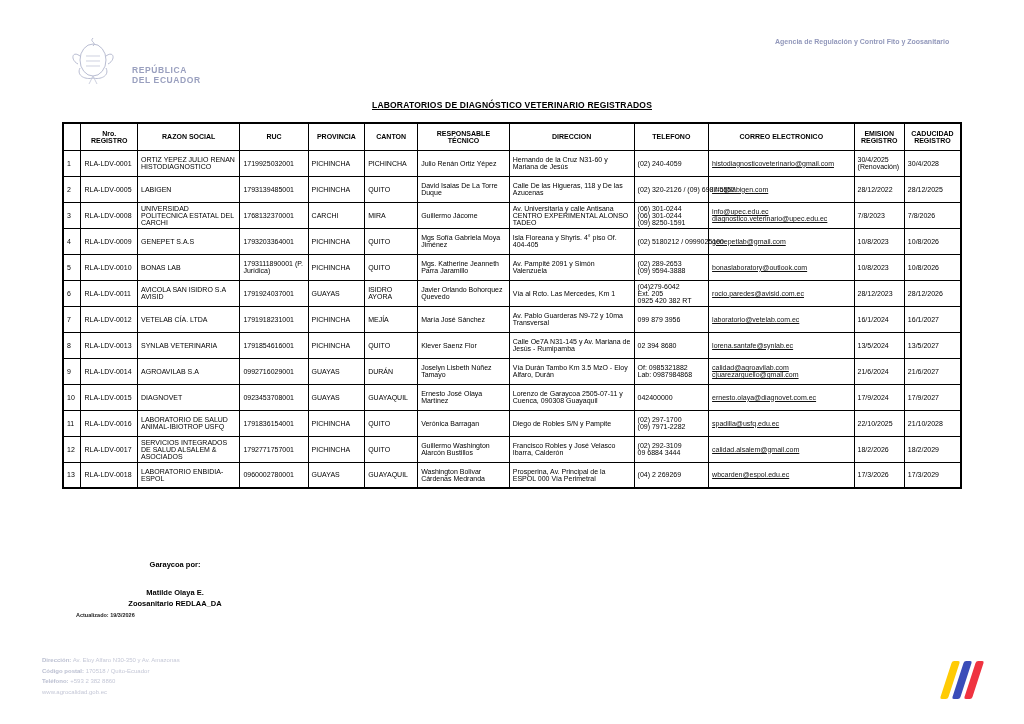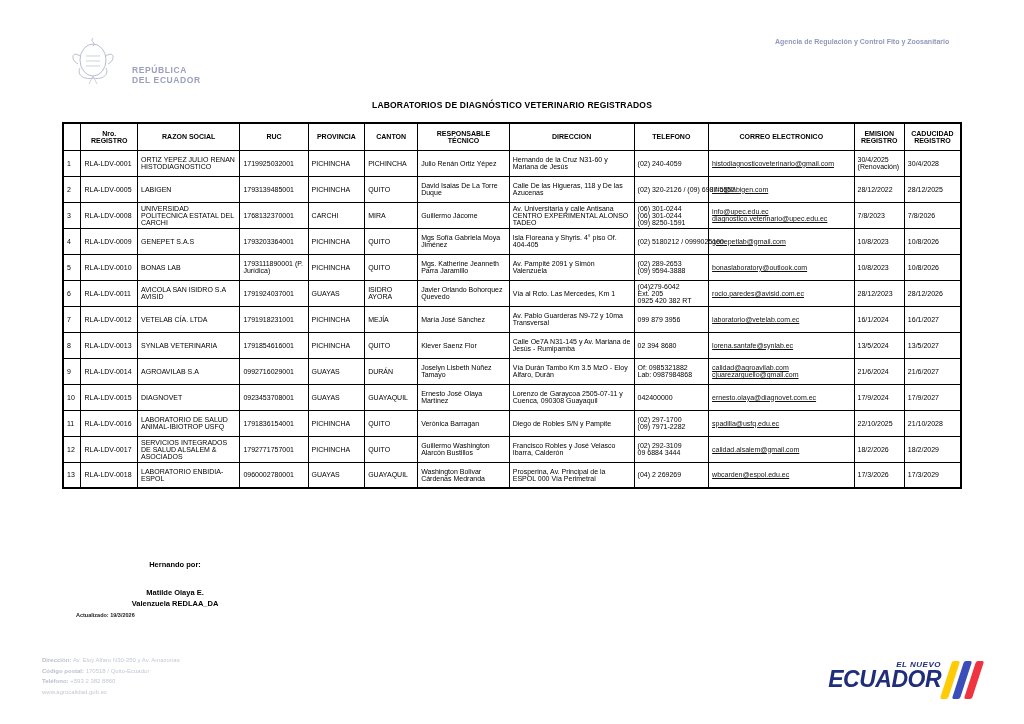--- a/index.html
+++ b/index.html
@@ -9,21 +9,21 @@
   
   .brand-block { position: absolute; left: 66px; top: 34px; display: flex; align-items: flex-end; gap: 8px; }
   .crest svg { display: block; }
   .brand-text { color: #9aa0bf; font-size: 8.5px; font-weight: bold; letter-spacing: 0.6px; line-height: 1.25; text-transform: uppercase; }
 
   .agency-line { position: absolute; left: 775px; top: 38px; width: 230px;
                  color: #9298bb; font-size: 7px; font-weight: bold; text-align: left; }
 
   
   .doc-title { position: absolute; left: 0; top: 100px; width: 1024px; text-align: center;
-               font-size: 8.5px; font-weight: bold; letter-spacing: 0.2px; }
+               font-size: 8.5px; font-weight: bold; letter-spacing: 0.2px; text-decoration: underline; }
 
   
   .table-wrap { position: absolute; left: 62px; top: 122px; width: 900px; }
   table.labs { width: 100%; border-collapse: collapse; border: 2px solid #000; table-layout: fixed; }
   table.labs th, table.labs td { border: 1px solid #000; font-size: 7px; padding: 2px 3px; vertical-align: middle; word-wrap: break-word; }
   table.labs th { font-weight: bold; text-align: center; height: 27px; }
   table.labs td { height: 26px; text-align: left; }
   td.col-num { text-align: center; }
   td.col-emision, td.col-caducidad { text-align: center; }
   .email-link { text-decoration: underline; color: #111; cursor: pointer; }
@@ -346,36 +346,32 @@
             <div class="email-link">wbcarden@espol.edu.ec</div>
           </td>
           <td class="col-emision">17/3/2026</td>
           <td class="col-caducidad">17/3/2029</td>
         </tr>
       </tbody>
   </table>
 </div>
 
 <div class="signature">
-  <div class="sig-label">Hernando por:</div>
+  <div class="sig-label">Garaycoa por:</div>
   <div class="sig-name">Matilde Olaya E.</div>
-  <div class="sig-name">Valenzuela REDLAA_DA</div>
+  <div class="sig-name">Zoosanitario REDLAA_DA</div>
 </div>
 <div class="updated-line">Actualizado: 19/3/2026</div>
 
 <div class="footer-address">
     <div><b>Dirección:</b> Av. Eloy Alfaro N30-350 y Av. Amazonas</div>
     <div><b>Código postal:</b> 170518 / Quito-Ecuador</div>
     <div><b>Teléfono:</b> +593 2 382 8860</div>
     <div>www.agrocalidad.gob.ec</div>
   </div>
 
 <div class="logo-nuevo-ecuador">
-  <div class="logo-words">
-    <div class="logo-el-nuevo">EL NUEVO</div>
-    <div class="logo-ecuador-word">ECUADOR</div>
-  </div>
   <div class="stripes">
     <div class="stripe" style="background: rgb(255, 203, 5);"></div>
     <div class="stripe" style="background: rgb(58, 77, 185);"></div>
     <div class="stripe" style="background: rgb(239, 51, 64);"></div>
   </div>
 </div>
 
 </body></html>

